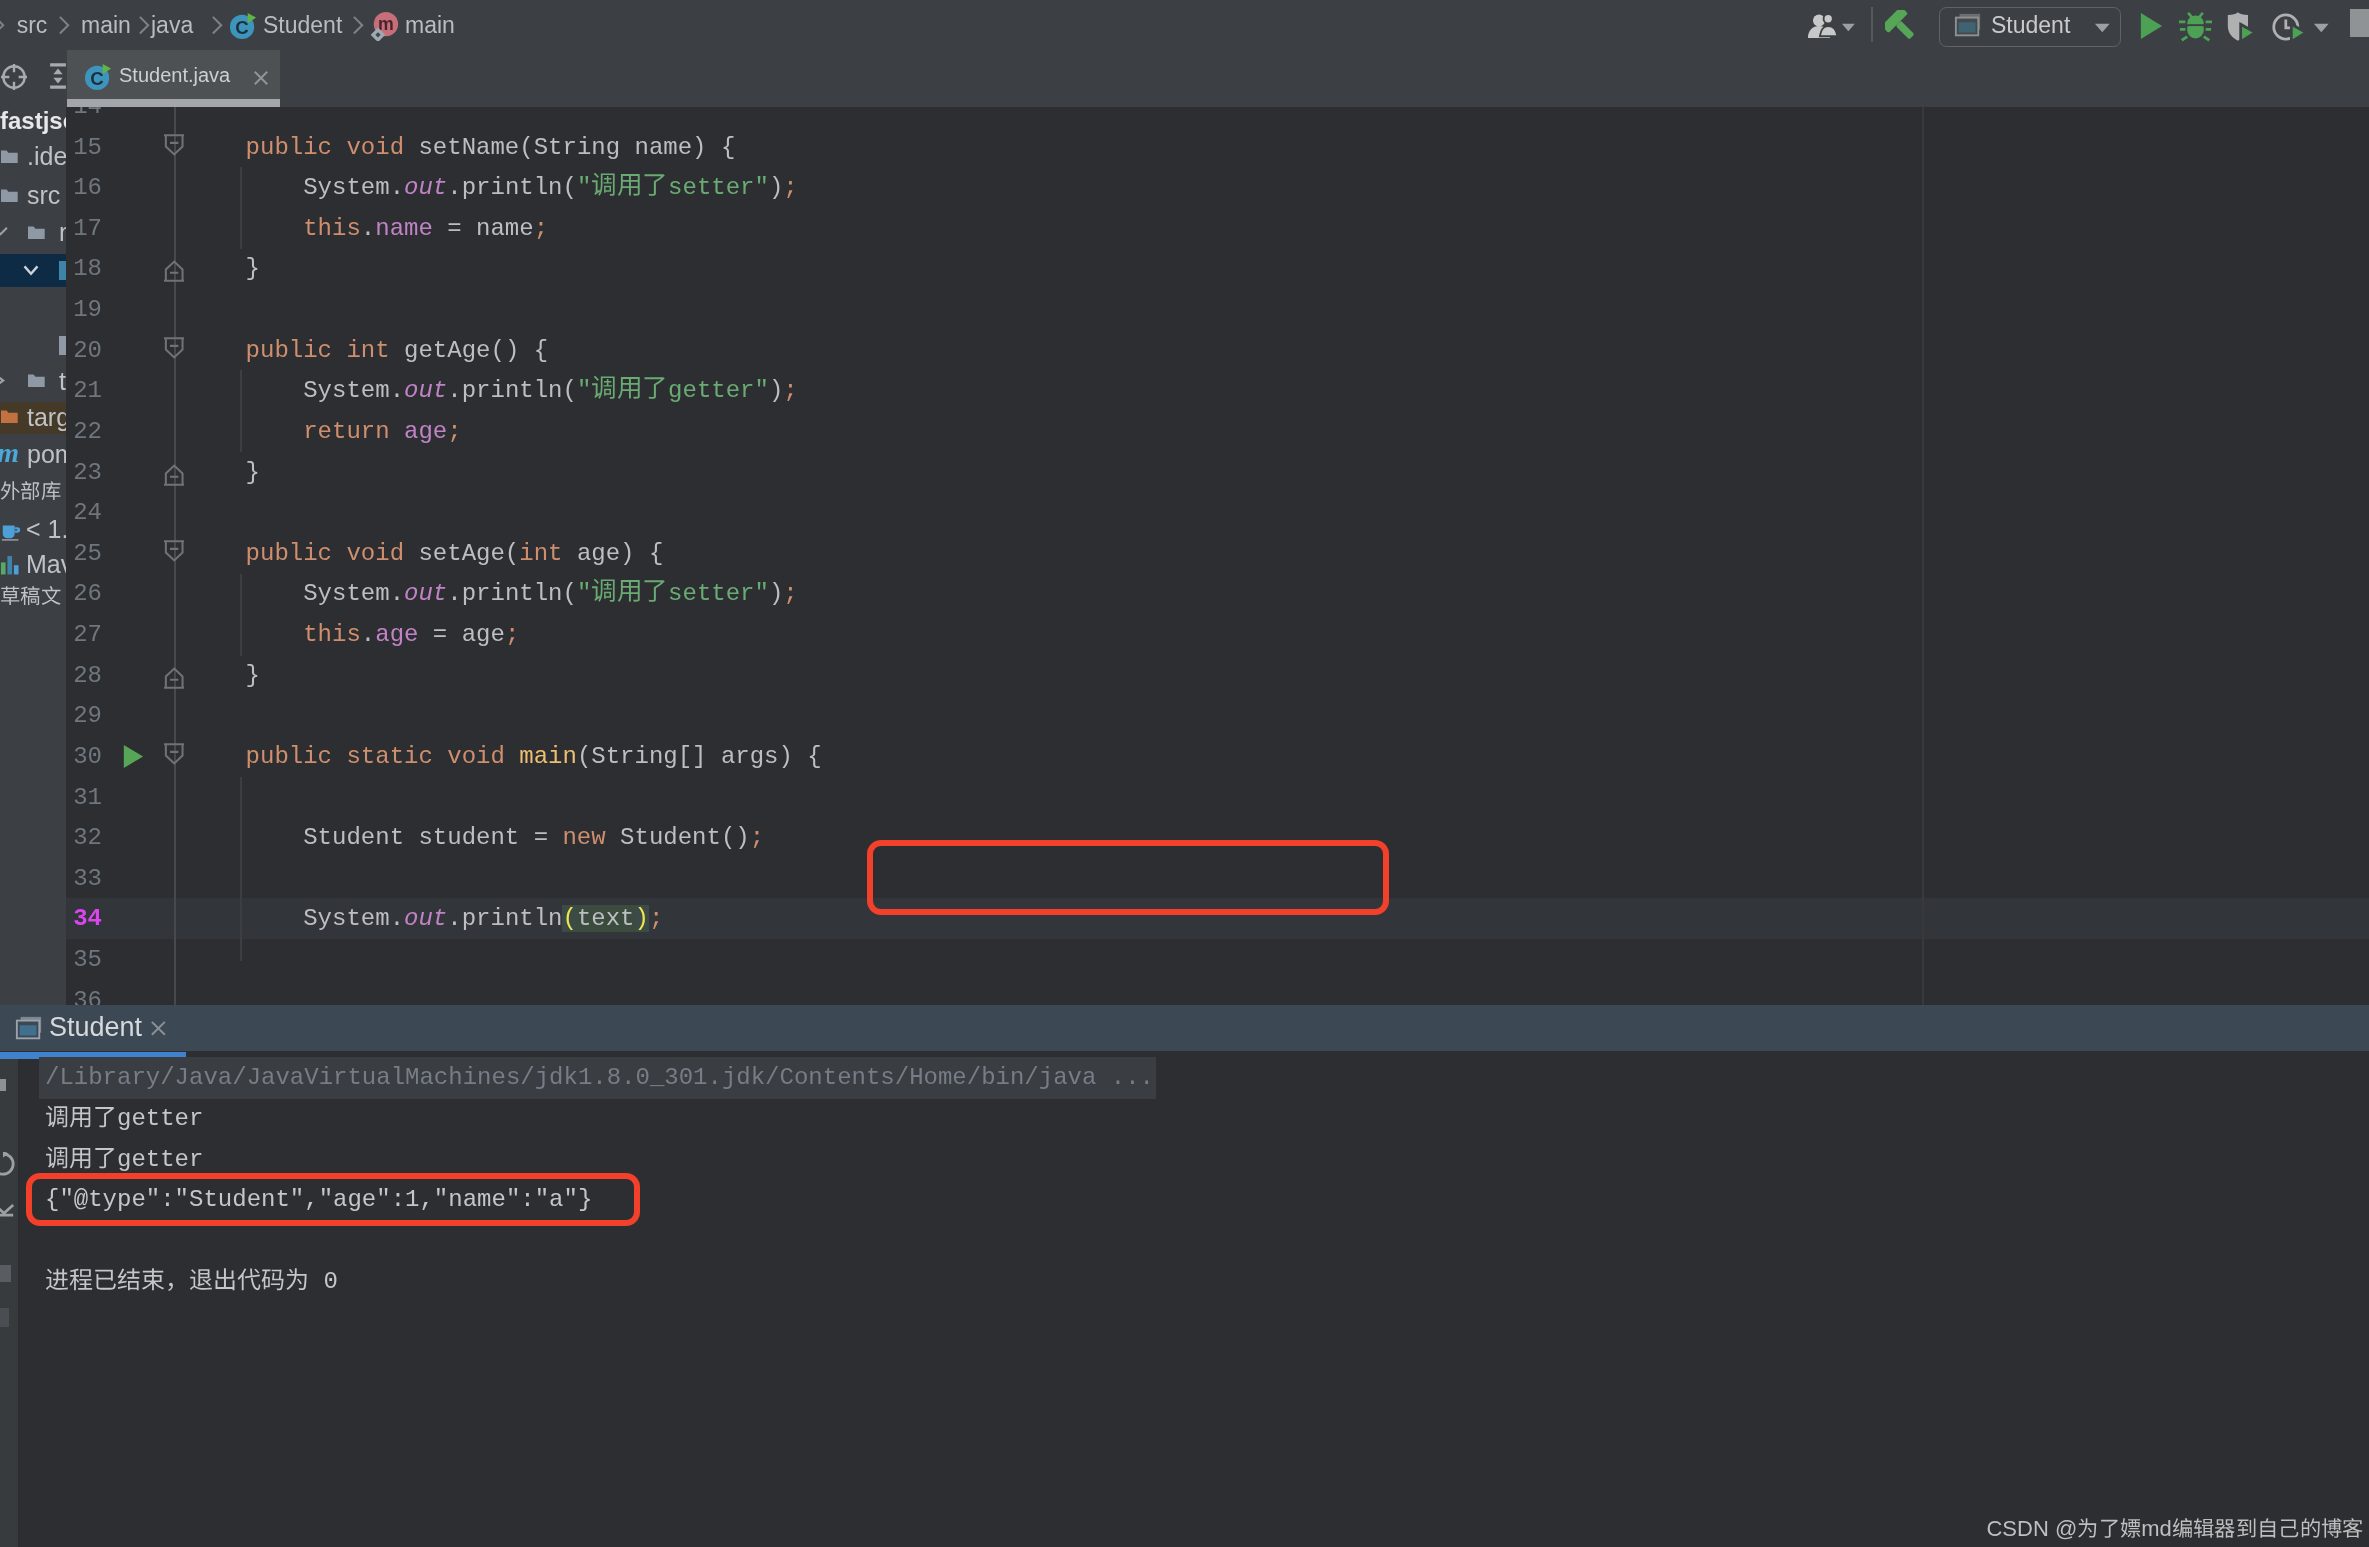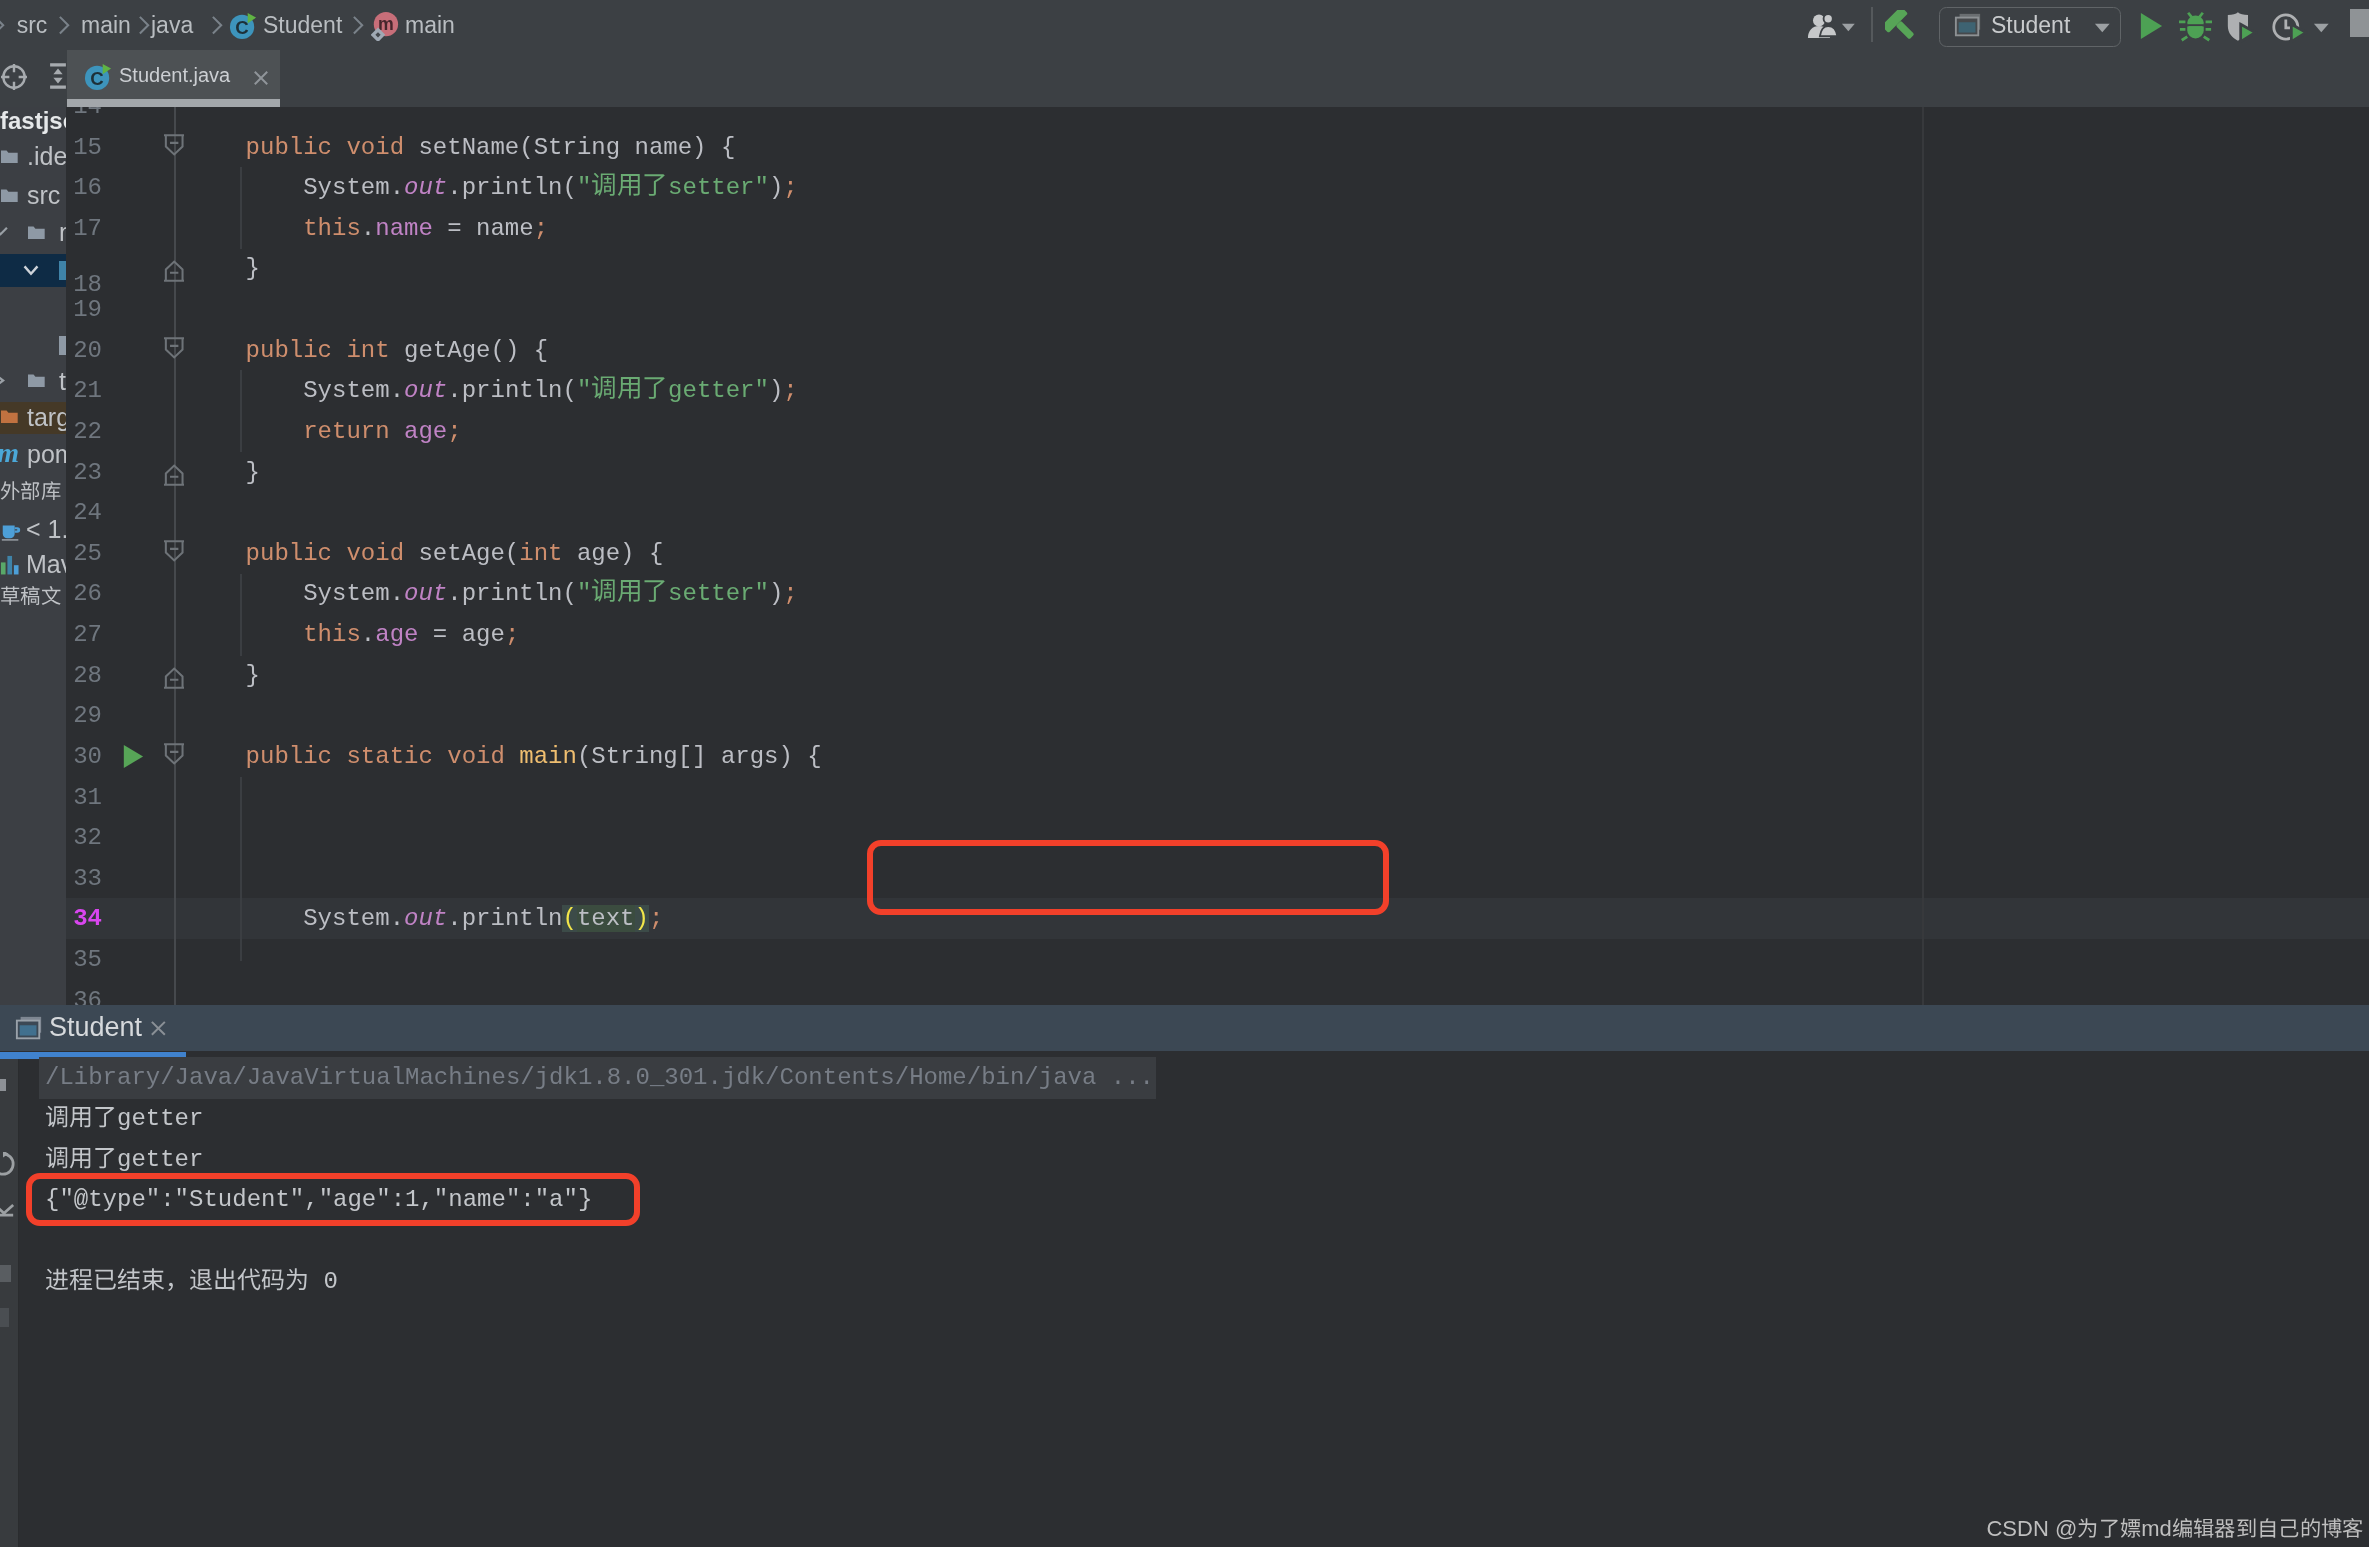--- a/index.html
+++ b/index.html
@@ -249,21 +249,21 @@
   <div class="abs" style="left:108px;top:0;width:1.9px;height:899px;background:#46494d"></div>
   <div class="abs" style="left:1856px;top:0;width:1.9px;height:899px;background:#37393c"></div>
   <div class="ig" style="top:60px;height:82px"></div>
 <div class="ig" style="top:263px;height:82px"></div>
 <div class="ig" style="top:467px;height:82px"></div>
 <div class="ig" style="top:670px;height:184px"></div>
   <div class="ln" style="top:-21px">14</div>
 <div class="ln" style="top:19.6px">15</div>
 <div class="ln" style="top:60px">16</div>
 <div class="ln" style="top:101px">17</div>
-<div class="ln" style="top:157px">18</div>
+<div class="ln" style="top:141px">18</div>
 <div class="ln" style="top:182px">19</div>
 <div class="ln" style="top:223px">20</div>
 <div class="ln" style="top:263px">21</div>
 <div class="ln" style="top:304px">22</div>
 <div class="ln" style="top:345px">23</div>
 <div class="ln" style="top:385px">24</div>
 <div class="ln" style="top:426px">25</div>
 <div class="ln" style="top:466px">26</div>
 <div class="ln" style="top:507px">27</div>
 <div class="ln" style="top:548px">28</div>
@@ -330,20 +330,21 @@
 <div class="cl" style="top:466px">        System.<i class="p">out</i>.println(<b class="s">"</b><b class="s"><svg class="cj" style="width:25.6px;height:25.6px;vertical-align:-3.7px" viewBox="0 -850 1000 1000">
           <use href="#u8c03"></use>
         </svg><svg class="cj" style="width:25.6px;height:25.6px;vertical-align:-3.7px" viewBox="0 -850 1000 1000">
           <use href="#u7528"></use>
         </svg><svg class="cj" style="width:25.6px;height:25.6px;vertical-align:-3.7px" viewBox="0 -850 1000 1000">
           <use href="#u4e86"></use>
         </svg></b><b class="s">setter"</b>)<b class="k">;</b></div>
 <div class="cl" style="top:507px">        <b class="k">this</b>.<b class="p">age</b> = age<b class="k">;</b></div>
 <div class="cl" style="top:548px">    }</div>
 <div class="cl" style="top:629px">    <b class="k">public</b> <b class="k">static</b> <b class="k">void</b> <b class="m">main</b>(String[] args) {</div>
+<div class="cl" style="top:710px">        Student student = <b class="k">new</b> Student()<b class="k">;</b></div>
 <div class="cl" style="top:791px">        System.<i class="p">out</i>.println<b class="yp">(</b><b class="hlg">text</b><b class="yp">)</b><b class="k">;</b></div>
   <div class="redbox" style="left:801px;top:733px;width:522px;height:75px"></div>
 </div>
 
 <div id="chdr">
   <svg class="abs" style="left:15px;top:10.2px" width="28" height="28" viewBox="0 0 30 30">
     <rect x="6" y="2" width="22" height="17" fill="#7d8691"></rect>
     <rect x="2" y="6" width="24" height="19" fill="#3c4854" stroke="#9aa2aa" stroke-width="2"></rect>
     <rect x="5" y="11" width="18" height="11" fill="#41708e"></rect>
     </svg>

